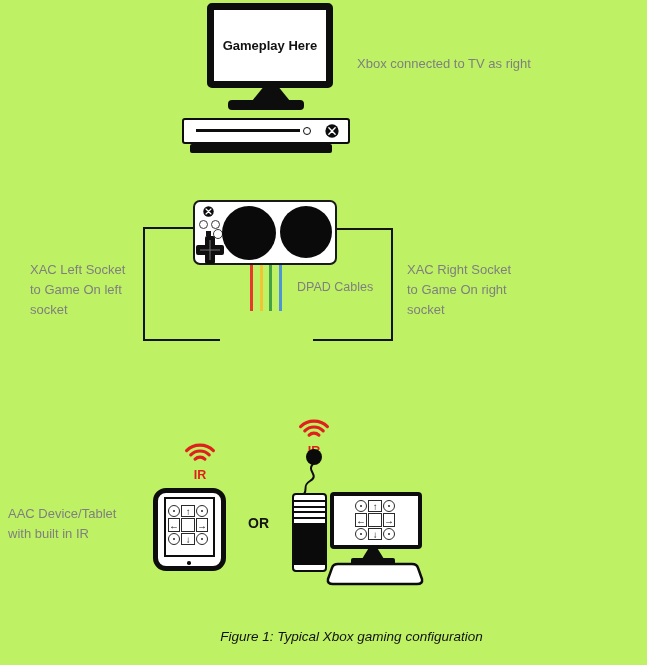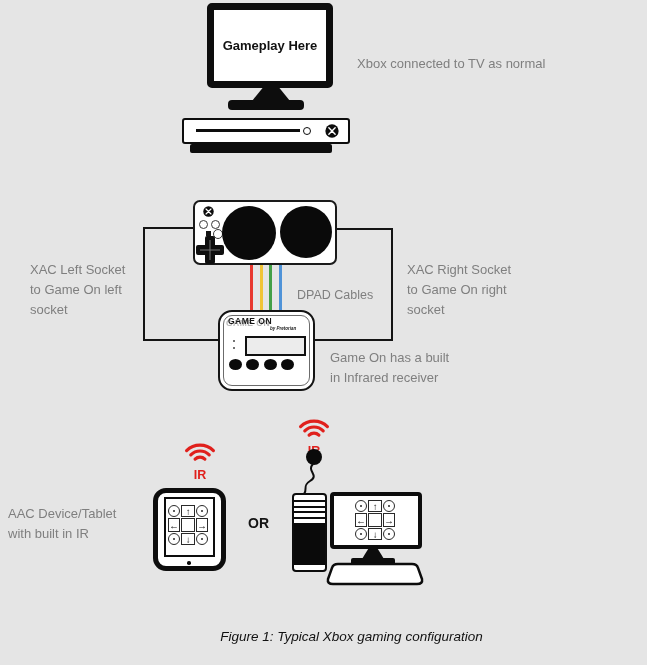--- a/index.html
+++ b/index.html
@@ -1,16 +1,16 @@
 <!DOCTYPE html>
 <html><head>
 <meta charset="utf-8">
 <style>
   html,body{margin:0;padding:0;background:#fff;}
-  .page{position:relative;width:647px;height:665px;background:#e5e5e5;overflow:hidden;
+  .page{position:relative;width:647px;height:665px;background:#bef264;overflow:hidden;
         font-family:"Liberation Sans",sans-serif;}
   .note{position:absolute;color:#7f7f7f;font-size:13px;line-height:20px;white-space:pre-line;}
 
   
   .tv-screen{position:absolute;left:207px;top:3px;width:112px;height:71px;border:7px solid #0d0d0d;
              border-radius:5px;background:#fff;display:flex;align-items:center;justify-content:center;}
   .tv-text{font-size:13px;font-weight:600;color:#111;}
   .tv-neck{position:absolute;left:252px;top:87px;width:38px;height:14px;background:#0d0d0d;
            clip-path:polygon(30% 0,70% 0,100% 100%,0 100%);}
   .tv-base{position:absolute;left:228px;top:100px;width:76px;height:10px;background:#0d0d0d;border-radius:4px;}
@@ -78,21 +78,21 @@
            border-radius:4px;background:#fff;}
   .mon-neck{position:absolute;left:362px;top:549px;width:22px;height:10px;background:#0d0d0d;
             clip-path:polygon(28% 0,72% 0,100% 100%,0 100%);}
   .mon-base{position:absolute;left:351px;top:558px;width:44px;height:7px;background:#0d0d0d;border-radius:2px;}
   .keyboard{position:absolute;left:324px;top:562px;width:102px;height:24px;}
 
   
   .note-xbox{left:357px;top:54px;}
   .note-left-socket{left:30px;top:260px;}
   .note-right-socket{left:407px;top:260px;}
-  .note-dpad{left:297px;top:277px;font-size:12.5px;margin-top:8px;}
+  .note-dpad{left:297px;top:277px;font-size:12.5px;}
   .note-gameon{left:330px;top:348px;}
   .note-aac{left:8px;top:504px;}
   .note-or{position:absolute;left:248px;top:515px;color:#141414;font-weight:700;font-size:14px;}
   .note-pc{left:437px;top:499px;}
   .caption{position:absolute;left:0;top:629px;width:100%;text-align:center;font-style:italic;
            font-size:13.5px;color:#111;padding-left:28px;}
 </style>
 </head>
 <body>
 
@@ -107,21 +107,21 @@
   <div class="console">
     <div class="console-slot"></div>
     <div class="console-dot"></div>
     <svg class="console-logo" viewBox="0 0 20 20">
       <circle cx="10" cy="10" r="9.5" fill="#0d0d0d"></circle>
       <path d="M5.5 5.5 C8.5 8.5 11.5 11.5 14.5 14.5 M14.5 5.5 C11.5 8.5 8.5 11.5 5.5 14.5" stroke="#fff" stroke-width="2" fill="none" stroke-linecap="round"></path>
     </svg>
   </div>
   <div class="console-base"></div>
 
-  <div class="note note-xbox">Xbox connected to TV as normal</div>
+  <div class="note note-xbox">Xbox connected to TV as right</div>
 
   <div class="line" style="left:143px;top:227px;width:50px;height:2px;"></div>
   <div class="line" style="left:143px;top:227px;width:2px;height:114px;"></div>
   <div class="line" style="left:143px;top:339px;width:77px;height:2px;"></div>
   <div class="line" style="left:337px;top:228px;width:56px;height:2px;"></div>
   <div class="line" style="left:391px;top:228px;width:2px;height:113px;"></div>
   <div class="line" style="left:313px;top:339px;width:80px;height:2px;"></div>
 
   <div class="xac">
     <svg class="xac-logo" viewBox="0 0 20 20">
@@ -147,35 +147,21 @@
   <div class="cable" style="left: 279px; background: rgb(79, 147, 216);"></div>
 
   <div class="note note-dpad">DPAD Cables</div>
   <div class="note note-left-socket">XAC Left Socket
 to Game On left
 socket</div>
   <div class="note note-right-socket">XAC Right Socket
 to Game On right
 socket</div>
 
-  <div class="gameon">
-    <div class="gameon-inner"></div>
-    <div class="gameon-logo">GAME ON</div>
-    <div class="gameon-byline">by Pretorian</div>
-    <div class="gameon-screen"></div>
-    <div class="gameon-dot" style="left:13px;top:28px;"></div>
-    <div class="gameon-dot" style="left:13px;top:35px;"></div>
-    <div class="gameon-btn" style="left:9px;"></div>
-    <div class="gameon-btn" style="left:26px;"></div>
-    <div class="gameon-btn" style="left:44px;"></div>
-    <div class="gameon-btn" style="left:61px;"></div>
-  </div>
-
-  <div class="note note-gameon">Game On has a built
-in Infrared receiver</div>
+
 
   <div class="ir-badge" style="left:178px;top:440px;">
     <svg width="40" height="26" viewBox="0 0 40 26">
       <g stroke="#e0201c" stroke-width="3.2" fill="none" stroke-linecap="round">
         <path d="M15.1 19.1 A7 7 0 0 1 24.9 19.1"></path>
         <path d="M10.8 14.8 A13 13 0 0 1 29.2 14.8"></path>
         <path d="M6.6 10.6 A19 19 0 0 1 33.4 10.6"></path>
       </g>
     </svg>
     <div class="ir-text">IR</div>

